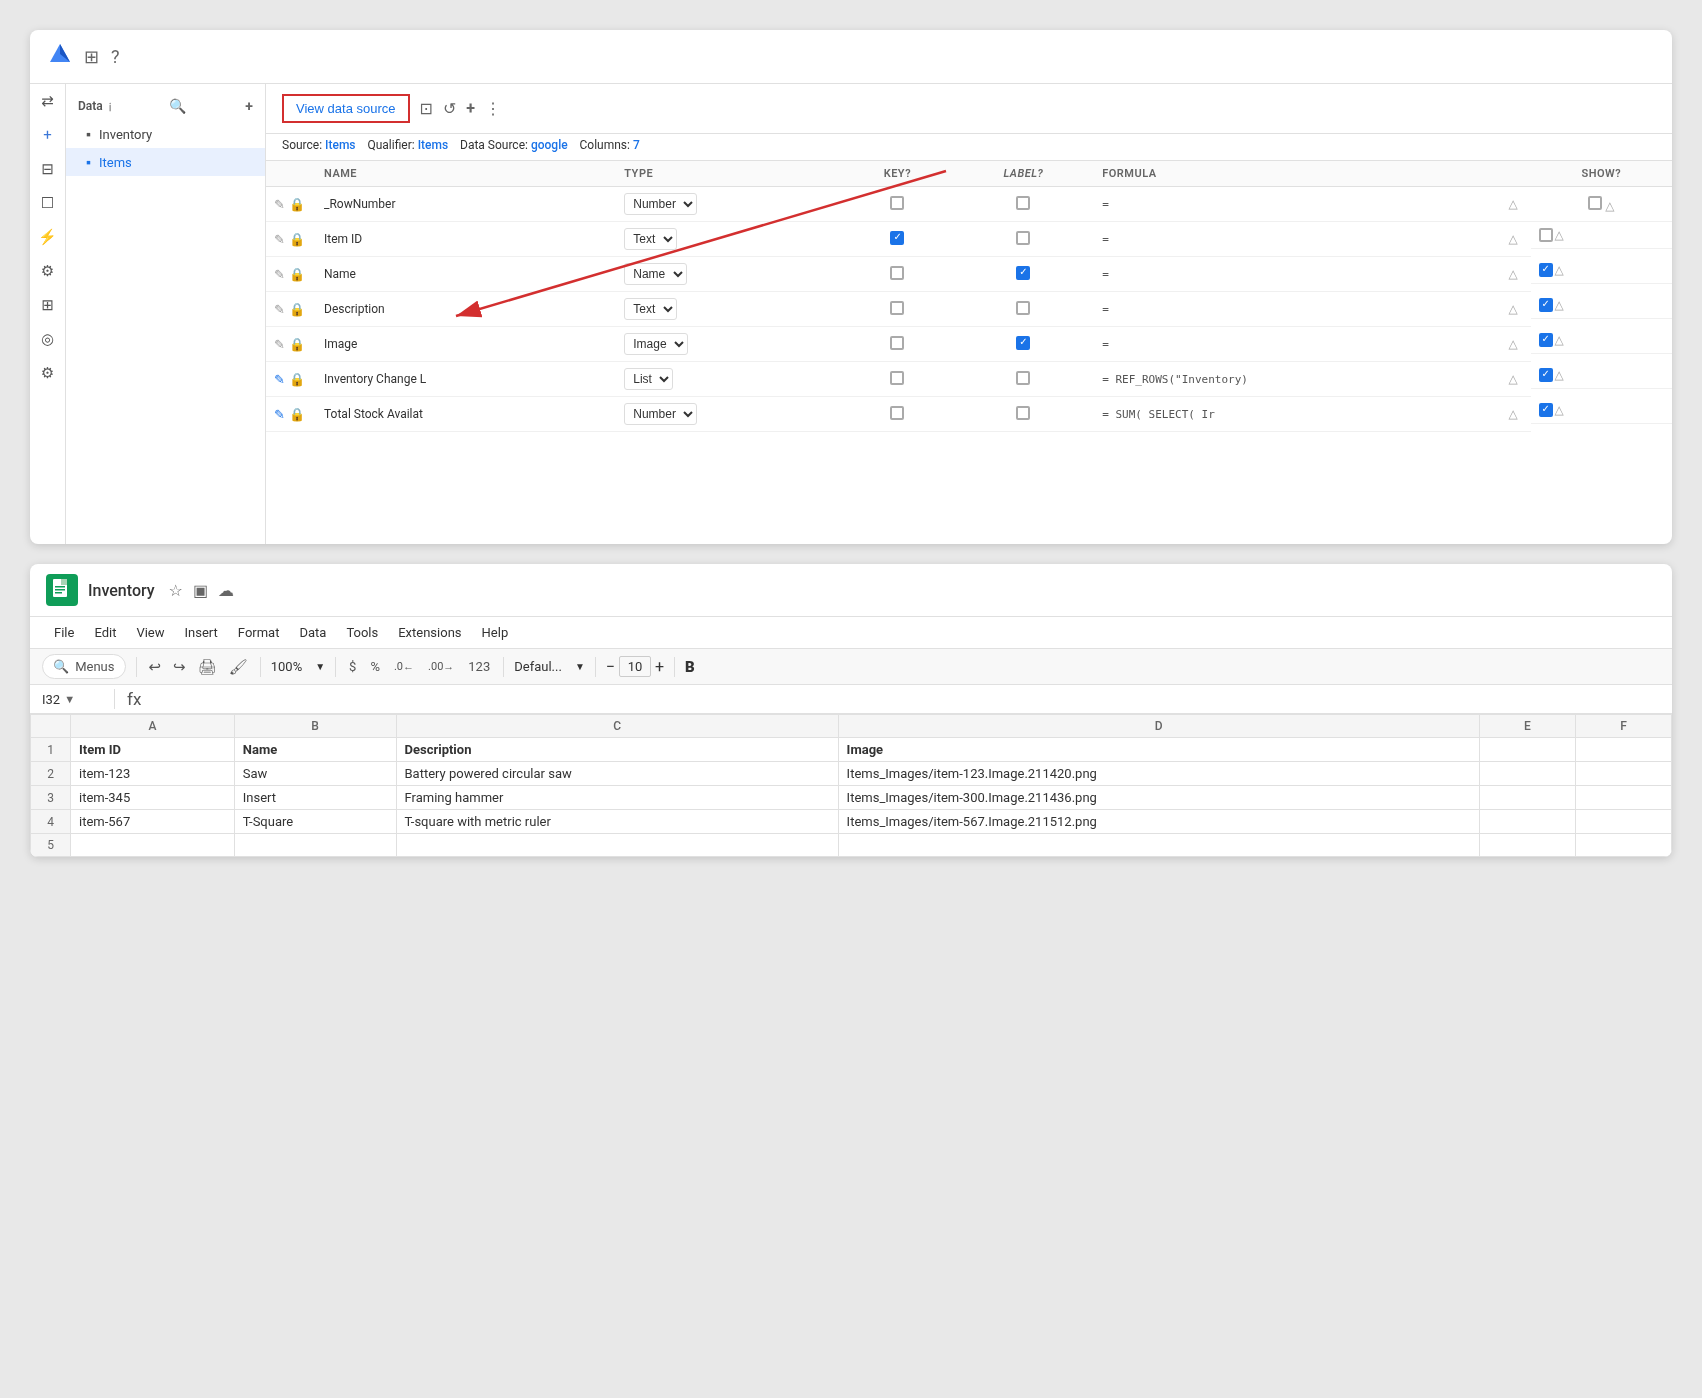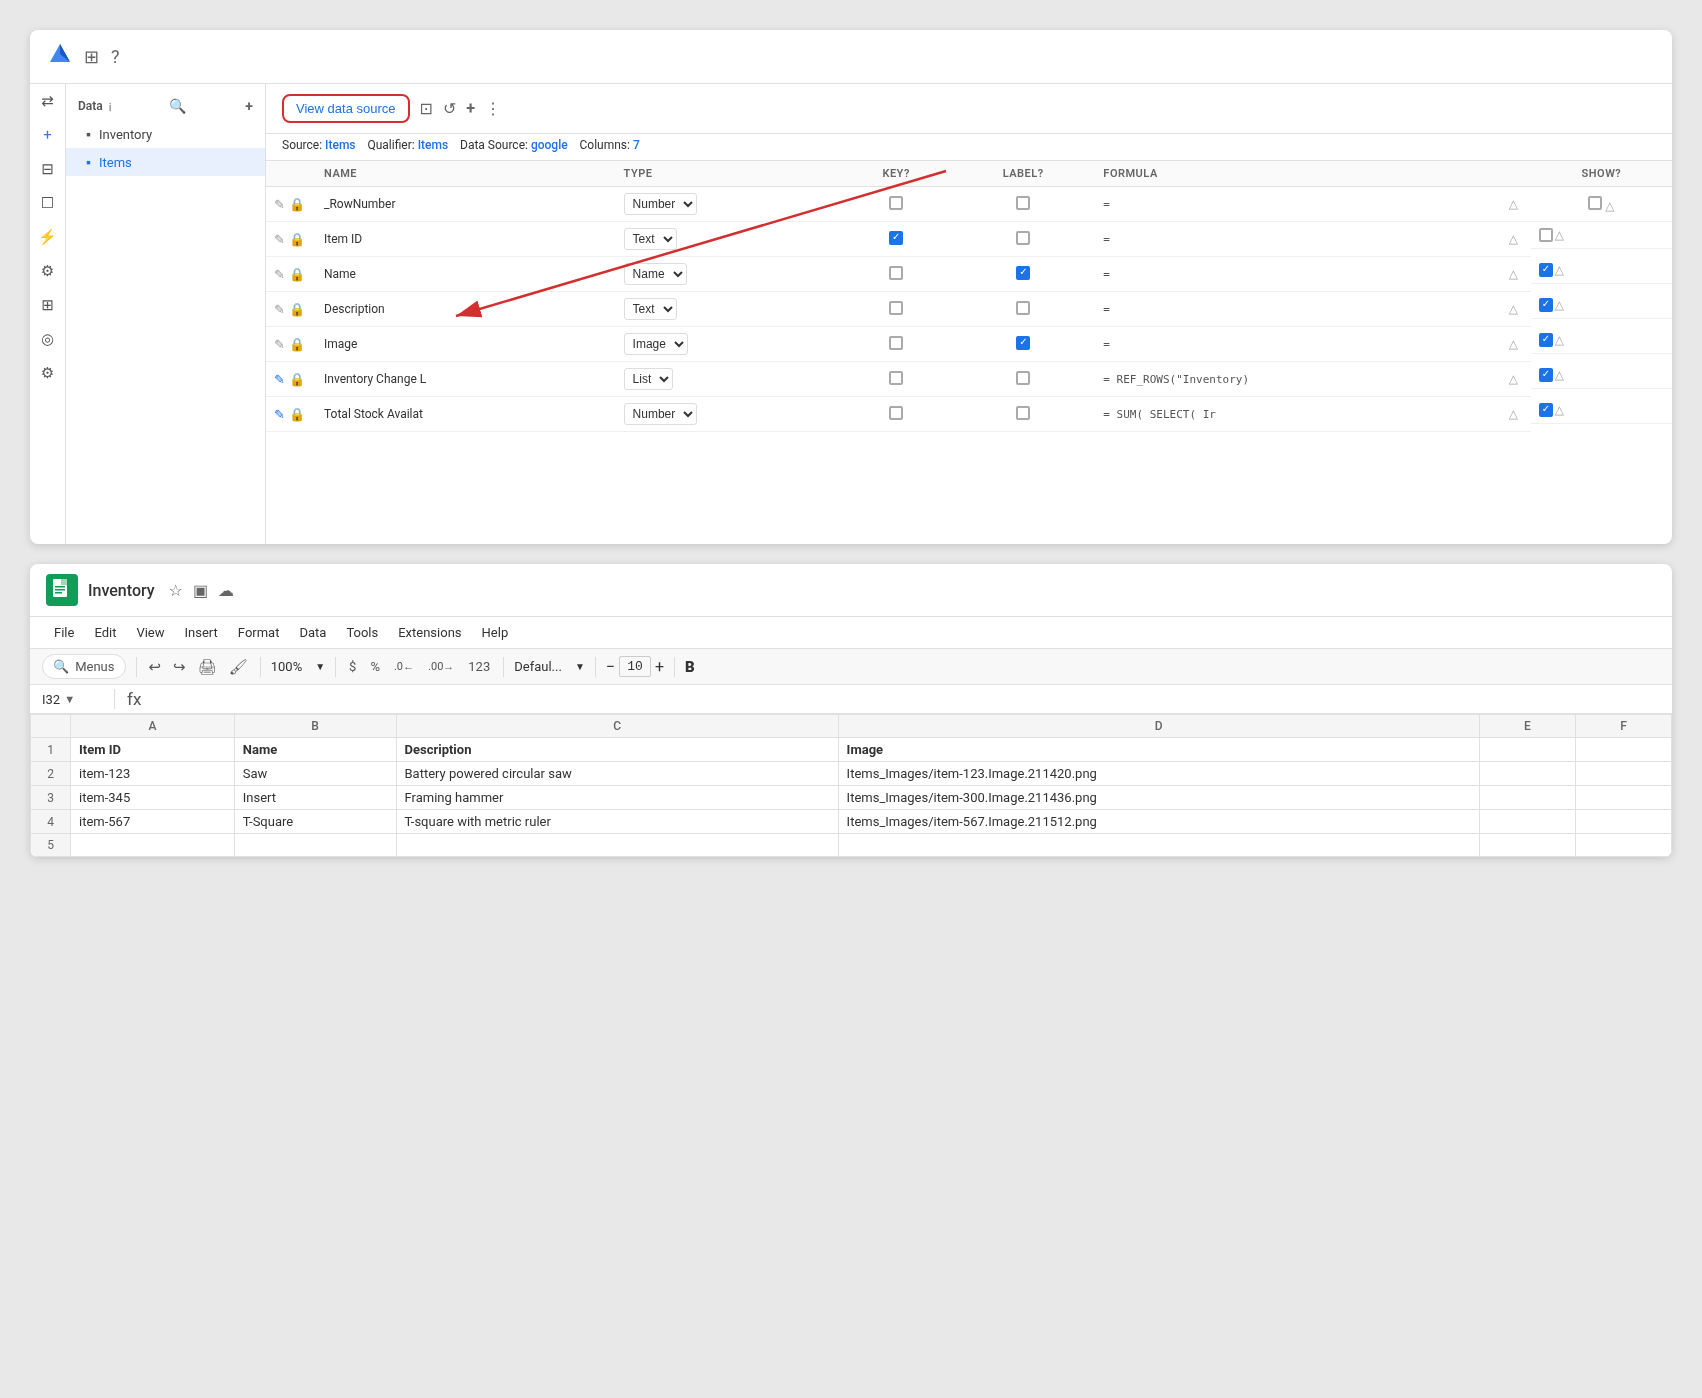--- a/index.html
+++ b/index.html
@@ -127,21 +127,21 @@
       font-size: 14px;
       font-weight: 500;
       flex: 1;
     }
 
     .view-data-source-btn {
       border: 2px solid #d32f2f;
       color: #1a73e8;
       background: #fff;
       padding: 5px 12px;
-      border-radius: 8px;
+      border-radius: 0;
       font-size: 13px;
       cursor: pointer;
       font-weight: 500;
     }
 
     .toolbar-icons {
       display: flex;
       gap: 10px;
       align-items: center;
       margin-left: 10px;
@@ -356,21 +356,20 @@
       gap: 4px;
     }
 
     .font-size-box {
       border: 1px solid #ccc;
       border-radius: 2px;
       padding: 2px 2px;
       font-size: 13px;
       width: 32px;
       text-align: center;
-      font-family: Liberation Mono, monospace;
     }
 
     .bold-btn {
       font-weight: 900;
       font-size: 15px;
       cursor: pointer;
       color: #333;
     }
 
     .formula-bar {
@@ -512,21 +511,21 @@
       </div>
 
       <div style="position:relative;">
         <table class="data-table">
           <thead>
             <tr>
               <th style="width:50px;"></th>
               <th>NAME</th>
               <th>TYPE</th>
               <th style="text-align:center;">KEY?</th>
-              <th style="text-align:center;">LABEL?</th>
+              <th style="text-align:center;font-style:italic;">LABEL?</th>
               <th>FORMULA</th>
               <th style="width:30px;"></th>
               <th style="text-align:center;">SHOW?</th>
             </tr>
           </thead>
           <tbody>
 
             <tr>
               <td>
                 <div class="row-actions">

